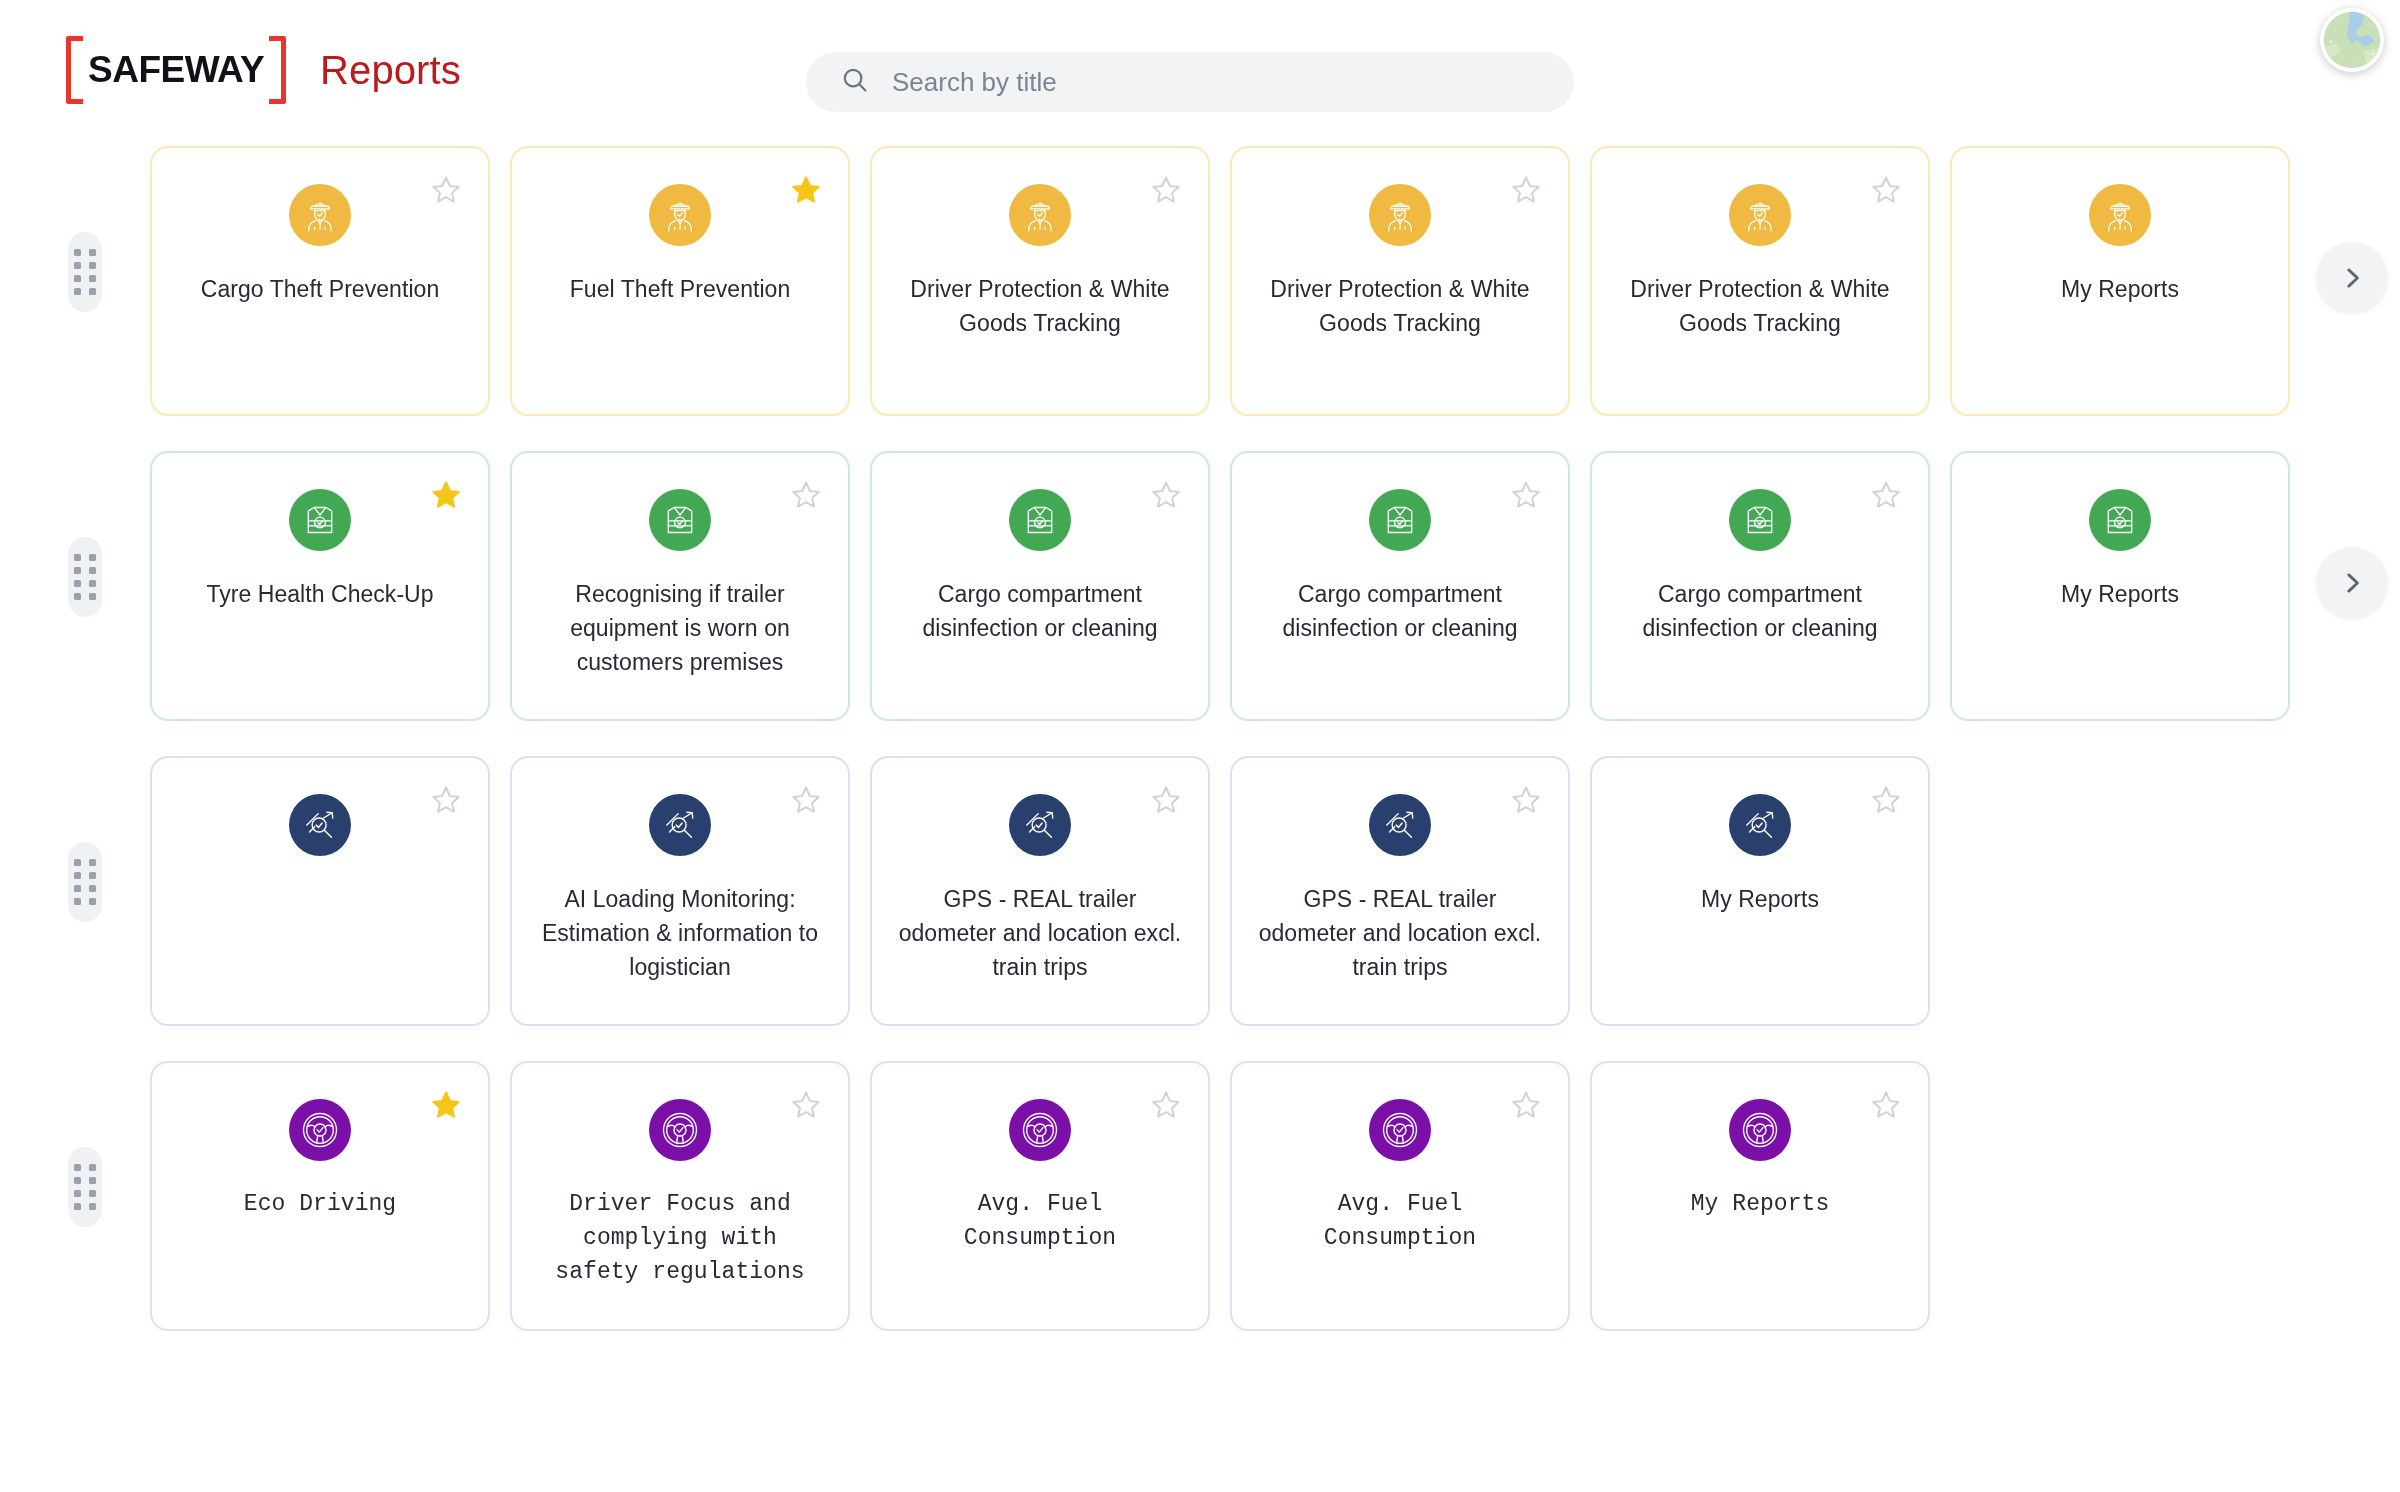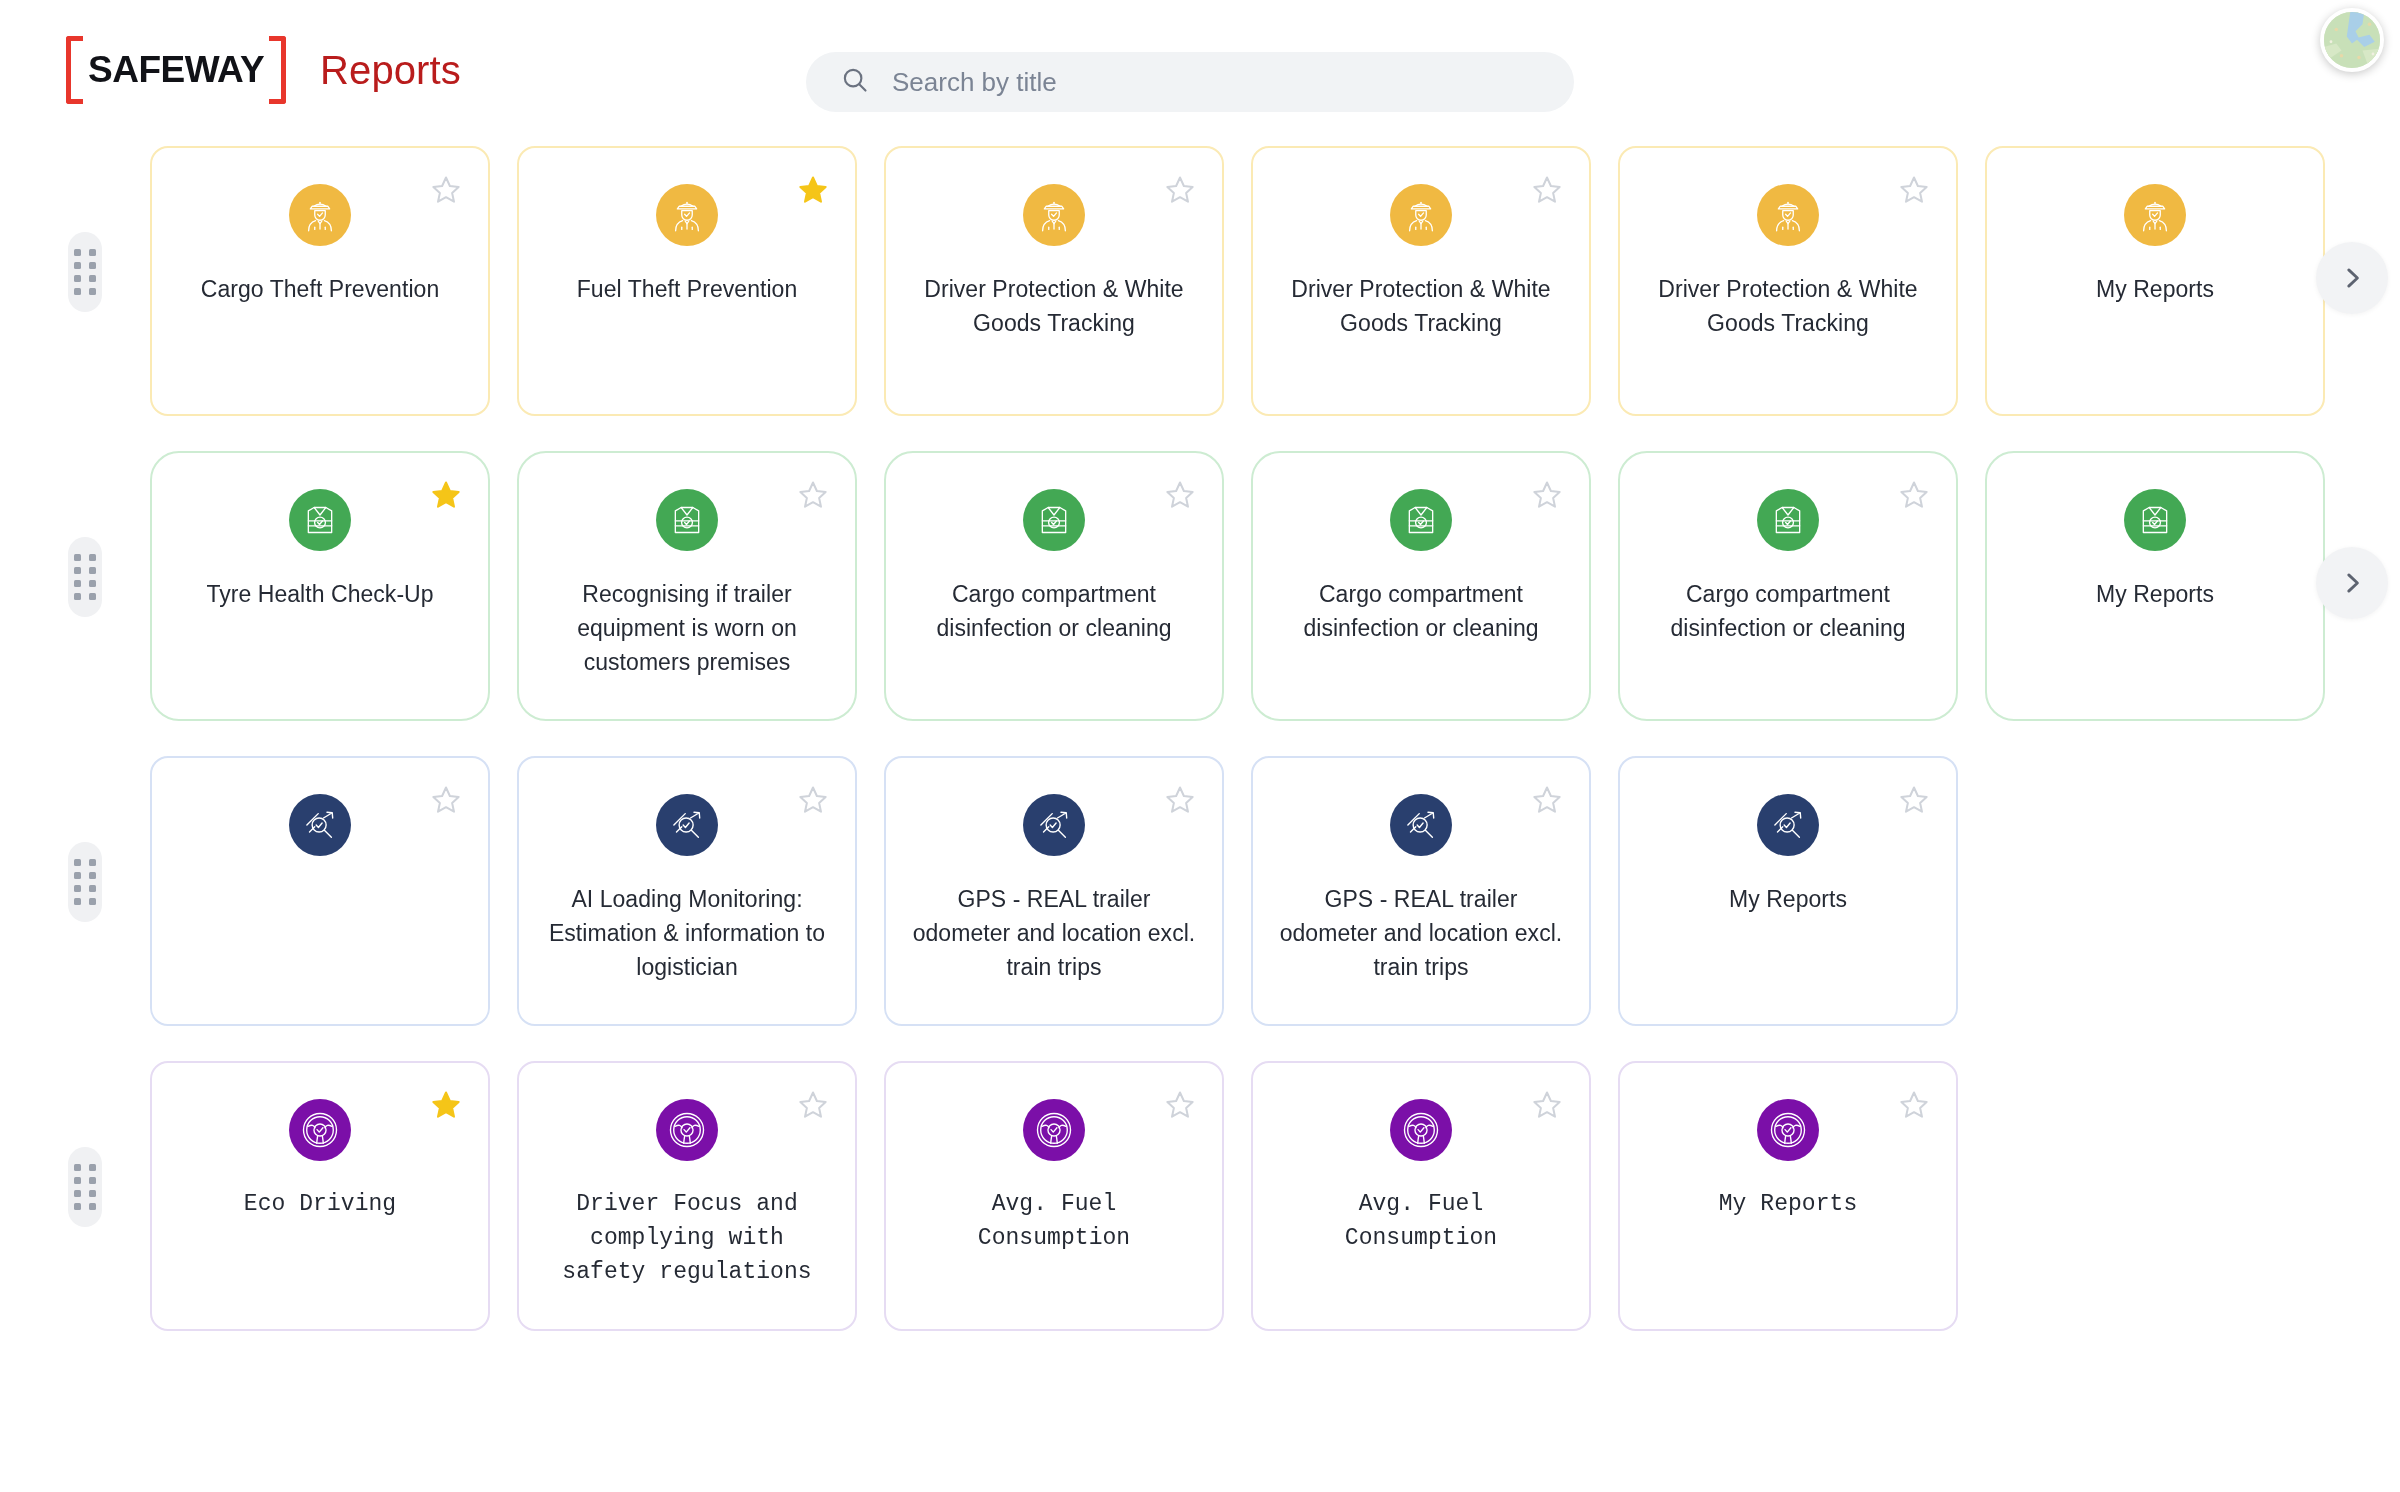--- a/index.html
+++ b/index.html
@@ -130,41 +130,41 @@
     display: block;
     width: 7px; height: 7px;
     background: #9aa1ac;
     border-radius: 1.5px;
   }
 
   .track {
     position: relative;
     margin-left: 150px;
     display: flex;
-    gap: 27px;
+    gap: 20px;
     overflow: hidden;
     width: 2250px;
     padding-top: 6px;
   }
 
   .card {
     flex: 0 0 340px;
     height: 270px;
     background: #ffffff;
     border-radius: 18px;
     border: 2px solid #e6e8ec;
     position: relative;
     display: flex;
     flex-direction: column;
     align-items: center;
     padding-top: 36px;
   }
 
   .row.amber  .card { border-color: #fbeab4; }
-  .row.green  .card { border-color: #cdecd2; border-radius: 29px; }
+  .row.green  .card { border-color: #cdecd2; }
   .row.navy   .card { border-color: #d6e1f5; }
   .row.purple .card { border-color: #e6dcf3; font-family: Liberation Mono, monospace; }
 
   .card-icon {
     width: 62px;
     height: 62px;
     border-radius: 50%;
     display: flex;
     align-items: center;
     justify-content: center;

